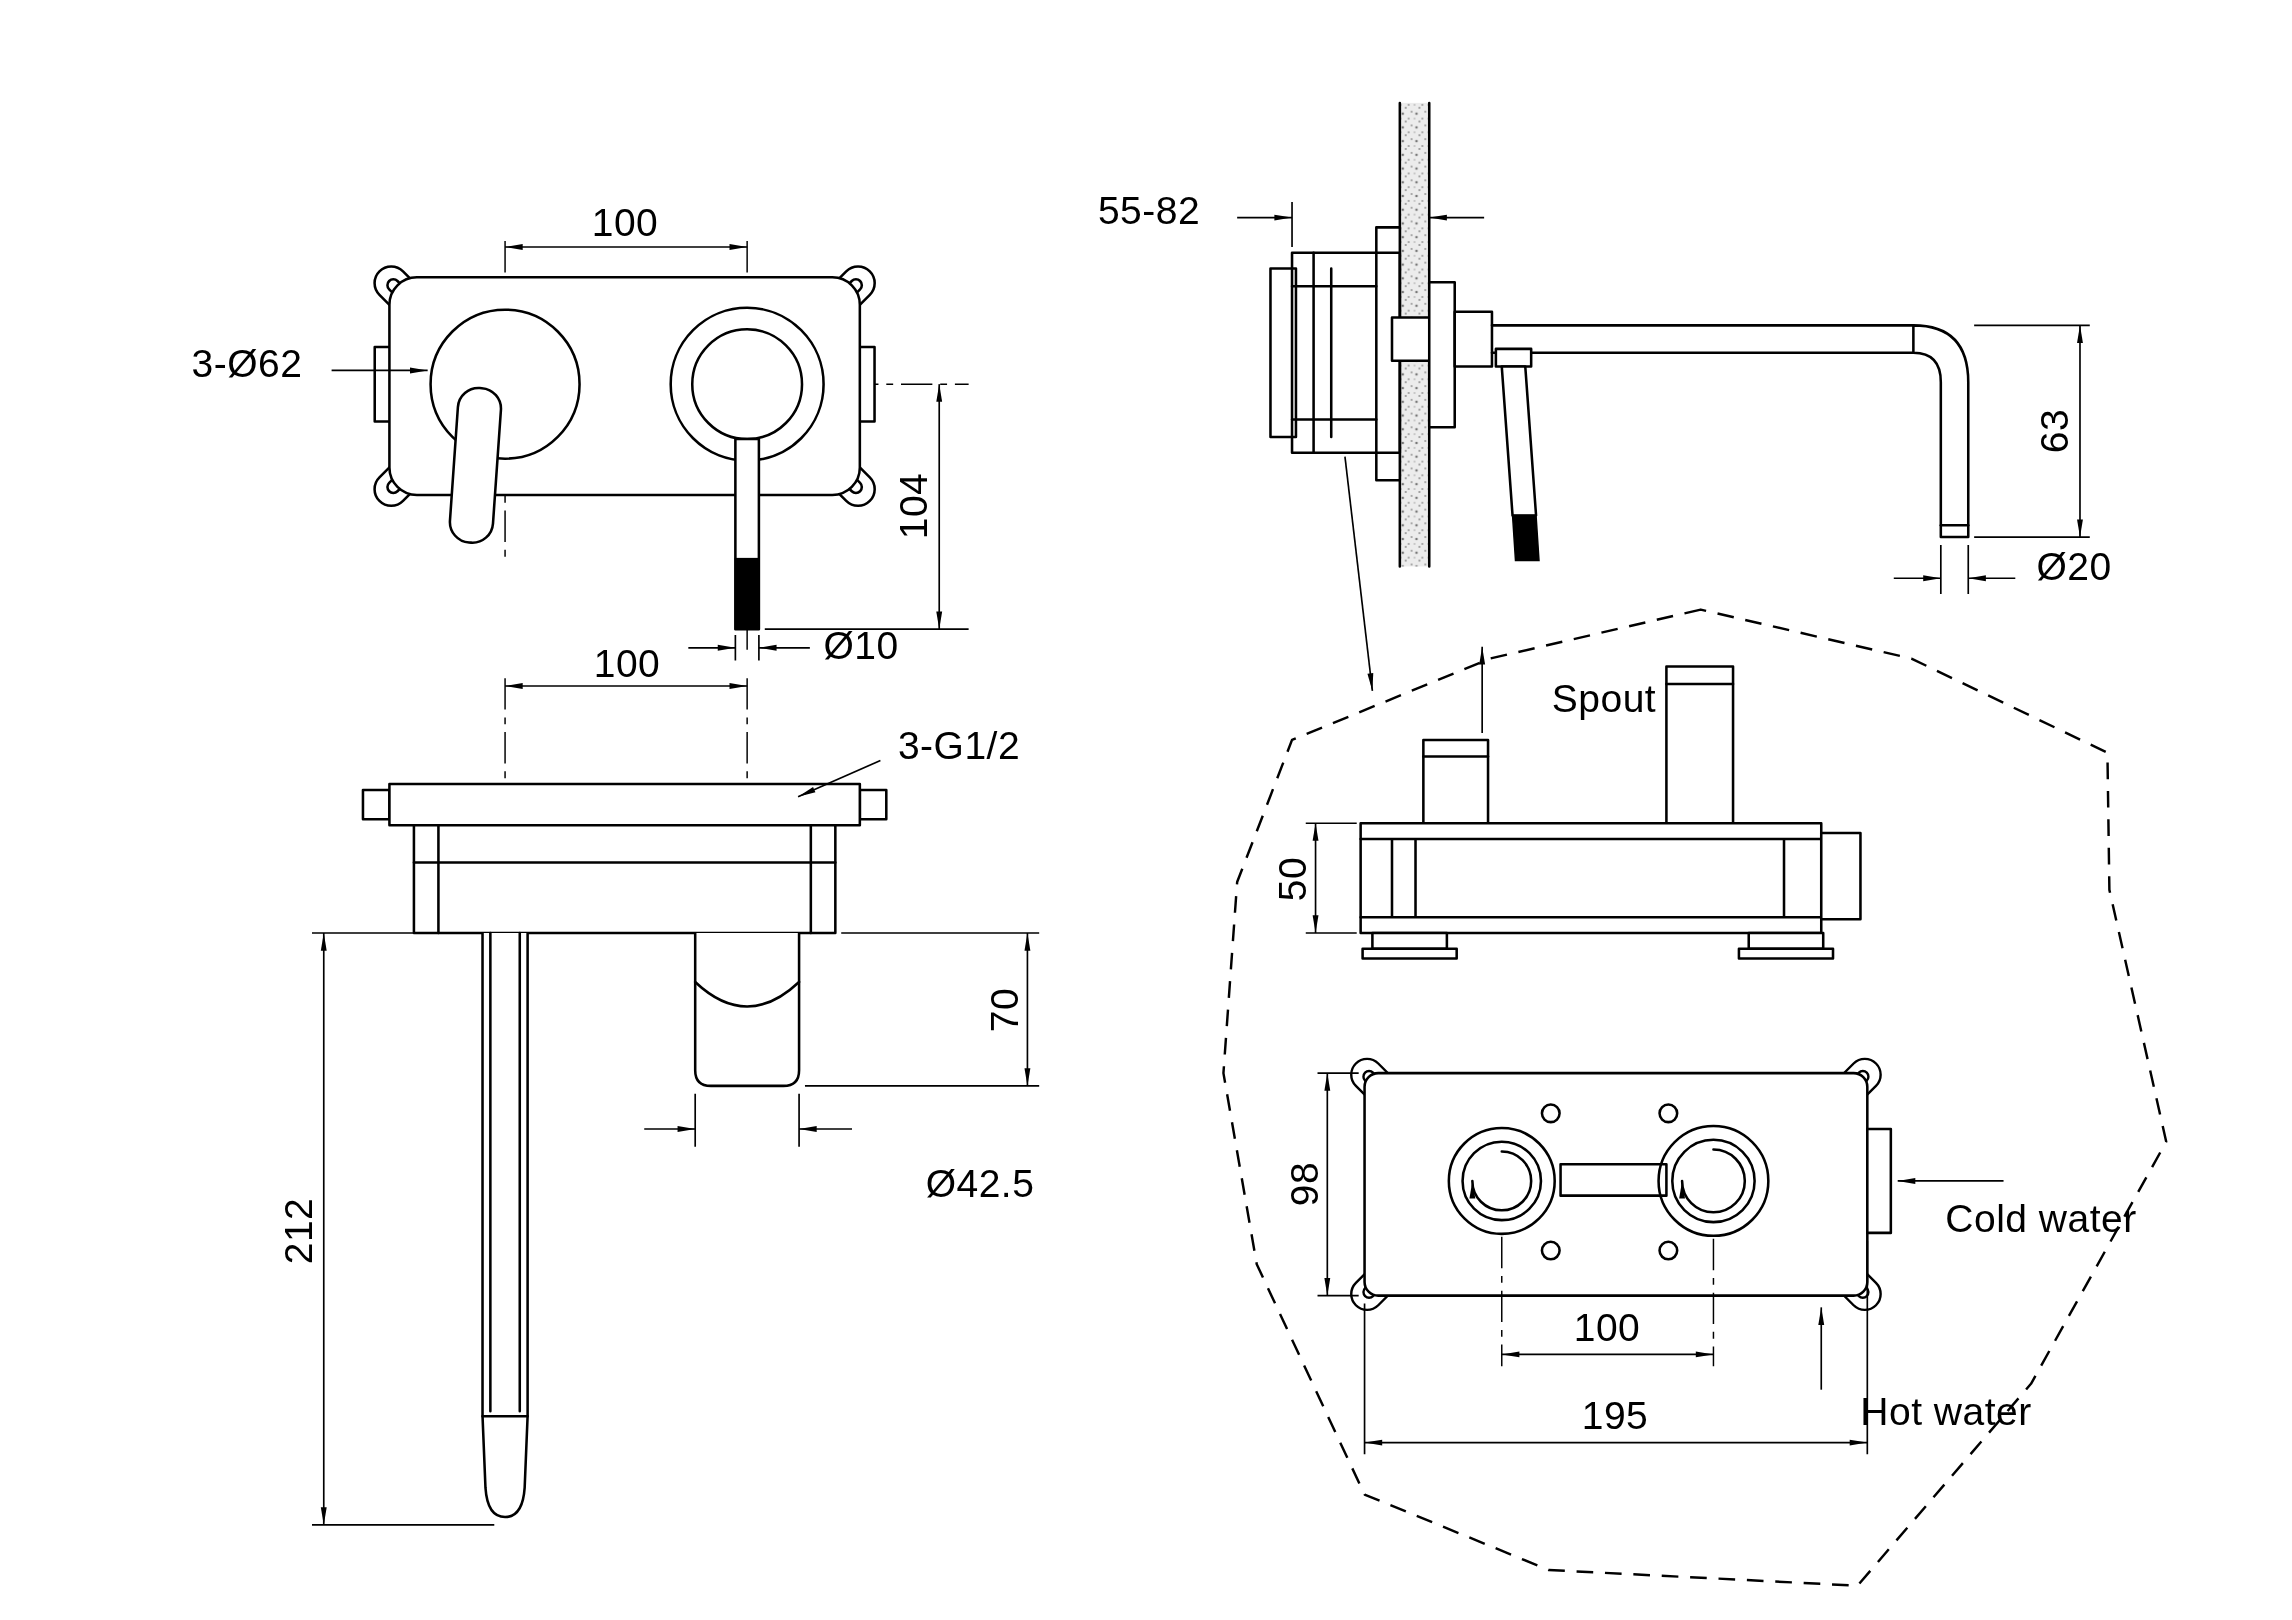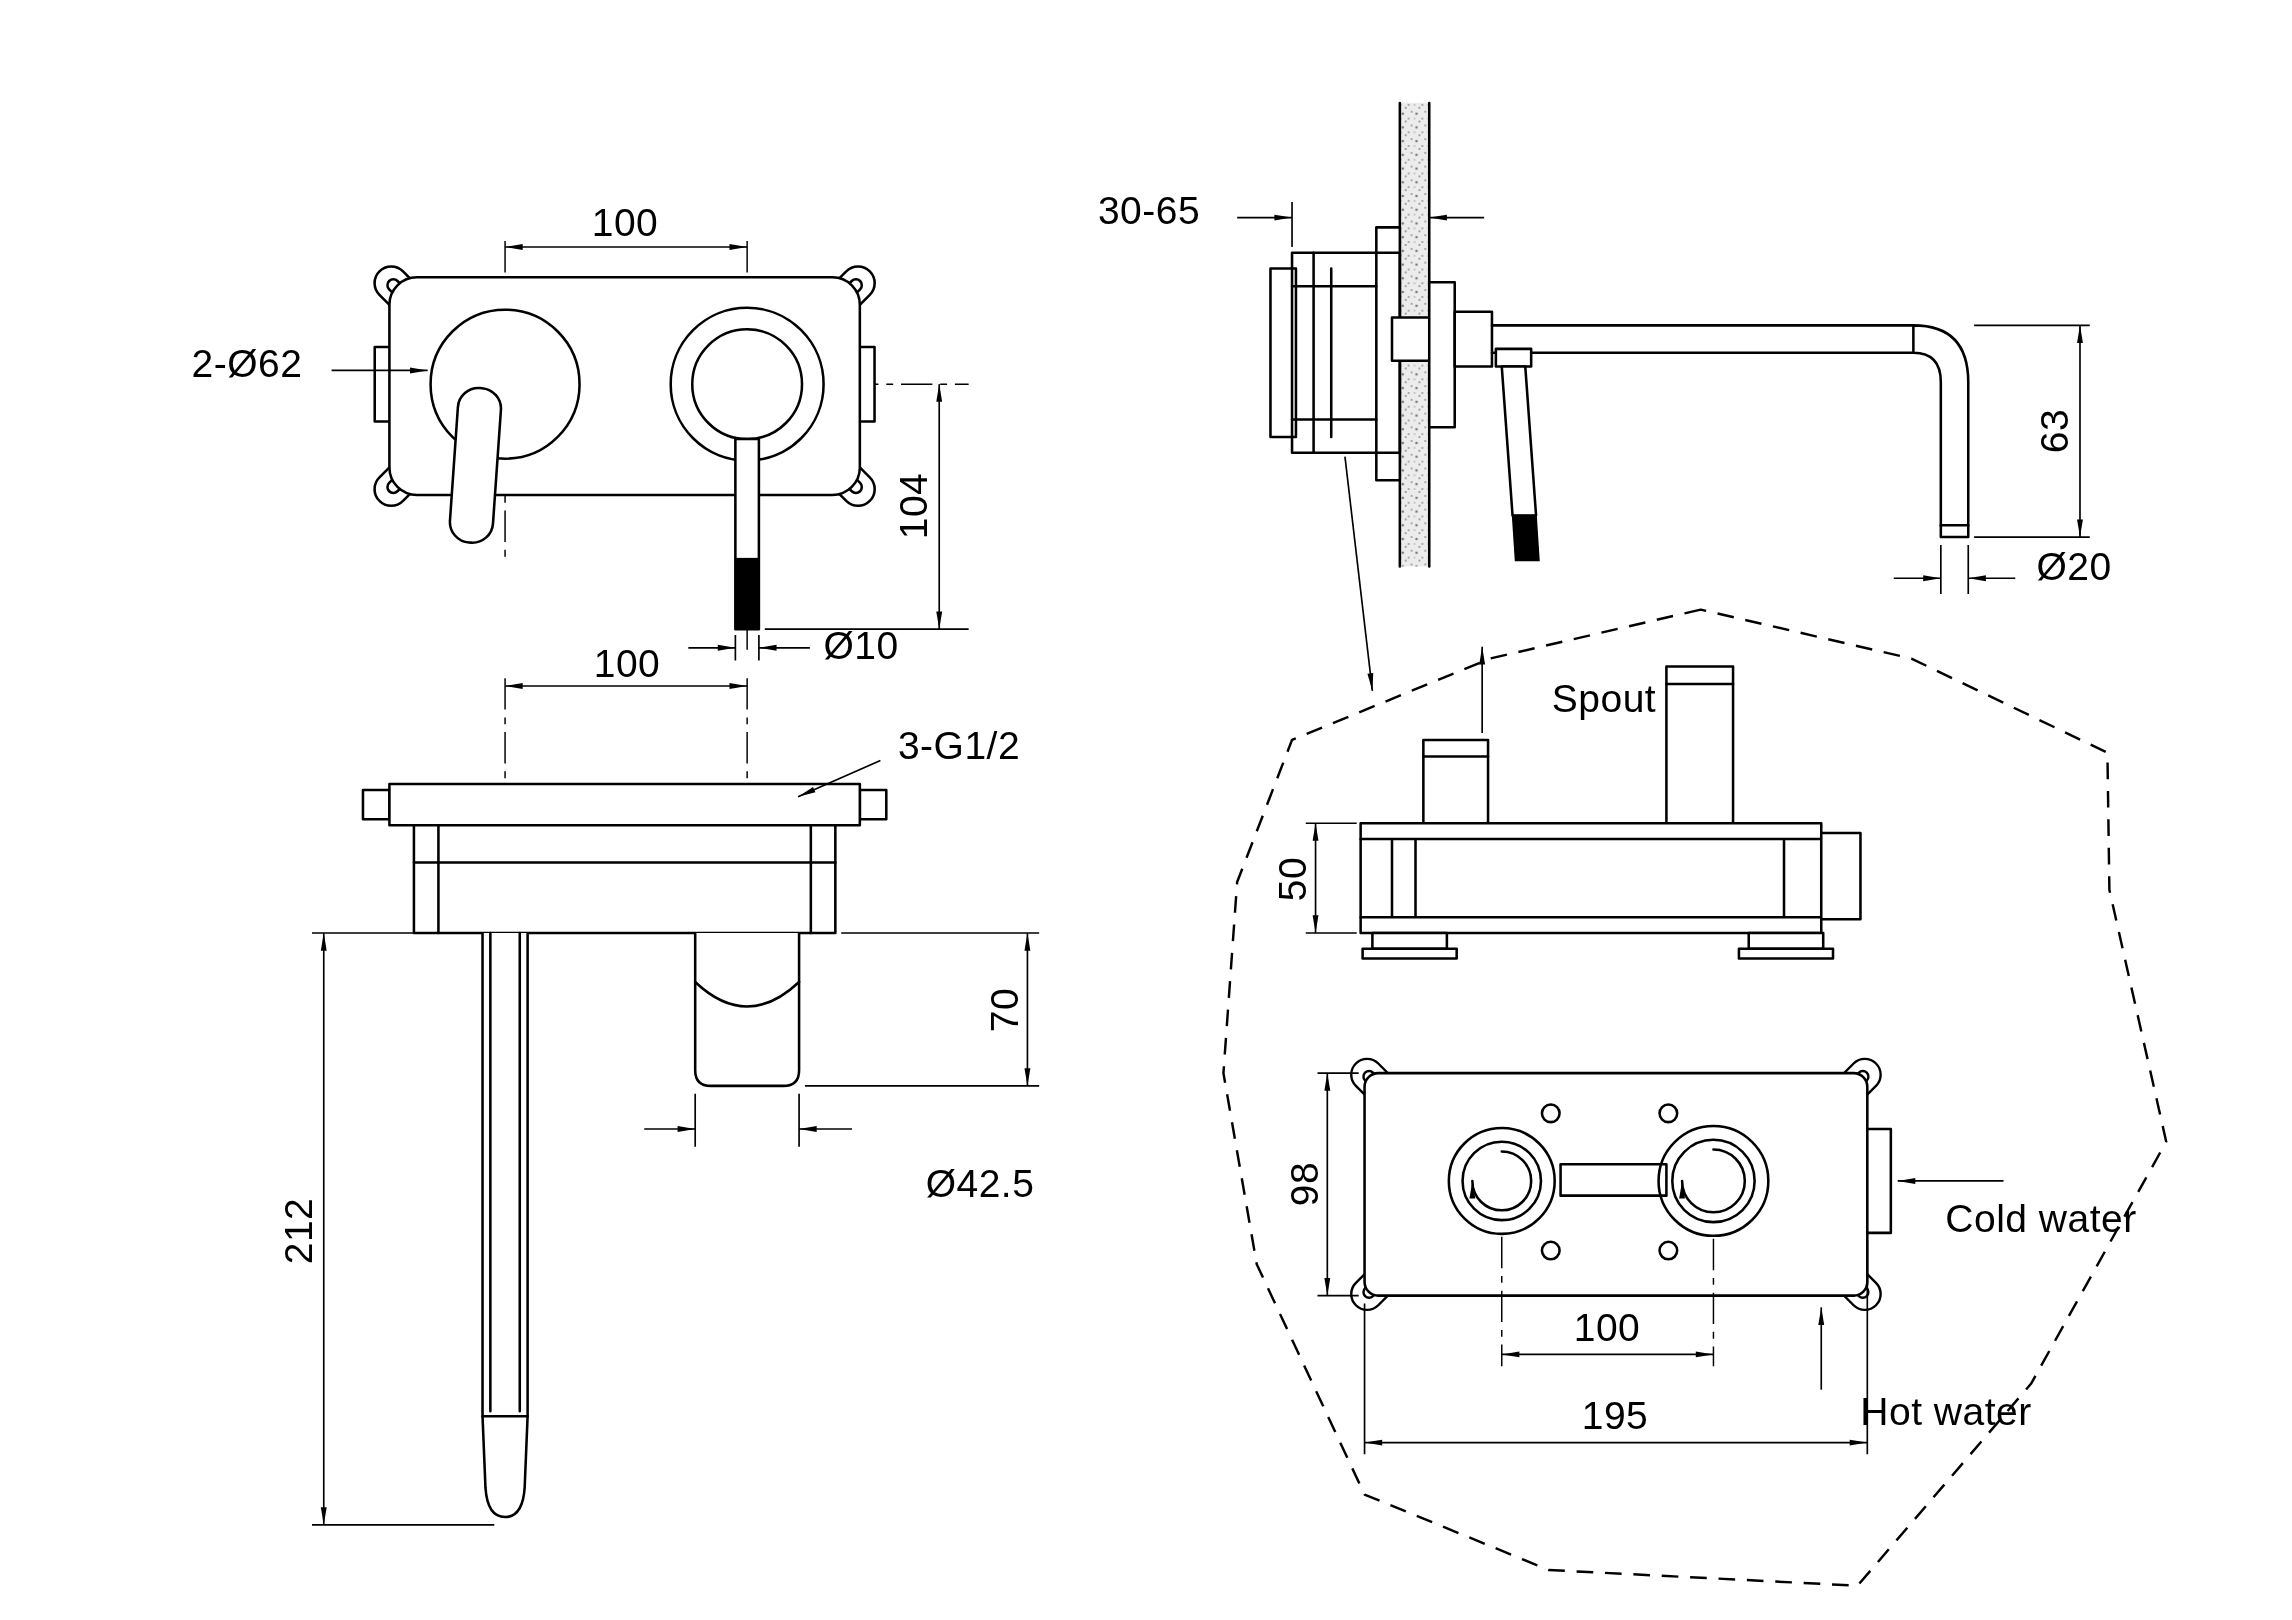--- a/index.html
+++ b/index.html
@@ -192,25 +192,25 @@
       <path class="thin" d="M1532,1382 H1748" marker-start="url(#arr)" marker-end="url(#arr)"></path>
       <path class="thin" d="M1392,1330 V1484 M1905,1266 V1484"></path>
       <path class="thin" d="M1392,1472 H1905" marker-start="url(#arr)" marker-end="url(#arr)"></path>
       <path class="thin" d="M2044,1205 H1936" marker-end="url(#arr)"></path>
       <path class="thin" d="M1858,1418 V1334" marker-end="url(#arr)"></path>
     </g>
   </g>
 </svg>
 
 <div class="lbl" style="left:625px;top:222px;">100</div>
-<div class="lbl" style="left:247px;top:363px;">2-Ø62</div>
+<div class="lbl" style="left:247px;top:363px;">3-Ø62</div>
 <div class="lbl rot" style="left:913px;top:506px;">104</div>
 <div class="lbl" style="left:861px;top:645px;text-align:right;">Ø10</div>
 
-<div class="lbl" style="left:1149px;top:210px;">30-65</div>
+<div class="lbl" style="left:1149px;top:210px;">55-82</div>
 <div class="lbl rot" style="left:2054px;top:431px;">63</div>
 <div class="lbl" style="left:2074px;top:555px;margin-top:11px;">Ø20</div>
 
 <div class="lbl" style="left:627px;top:663px;">100</div>
 <div class="lbl" style="left:959px;top:745px;">3-G1/2</div>
 <div class="lbl rot" style="left:1004px;top:1010px;">70</div>
 <div class="lbl" style="left:980px;top:1183px;">Ø42.5</div>
 <div class="lbl rot" style="left:298px;top:1231px;">212</div>
 
 <div class="lbl" style="left:1588px;top:698px;margin-left:16px;">Spout</div>

